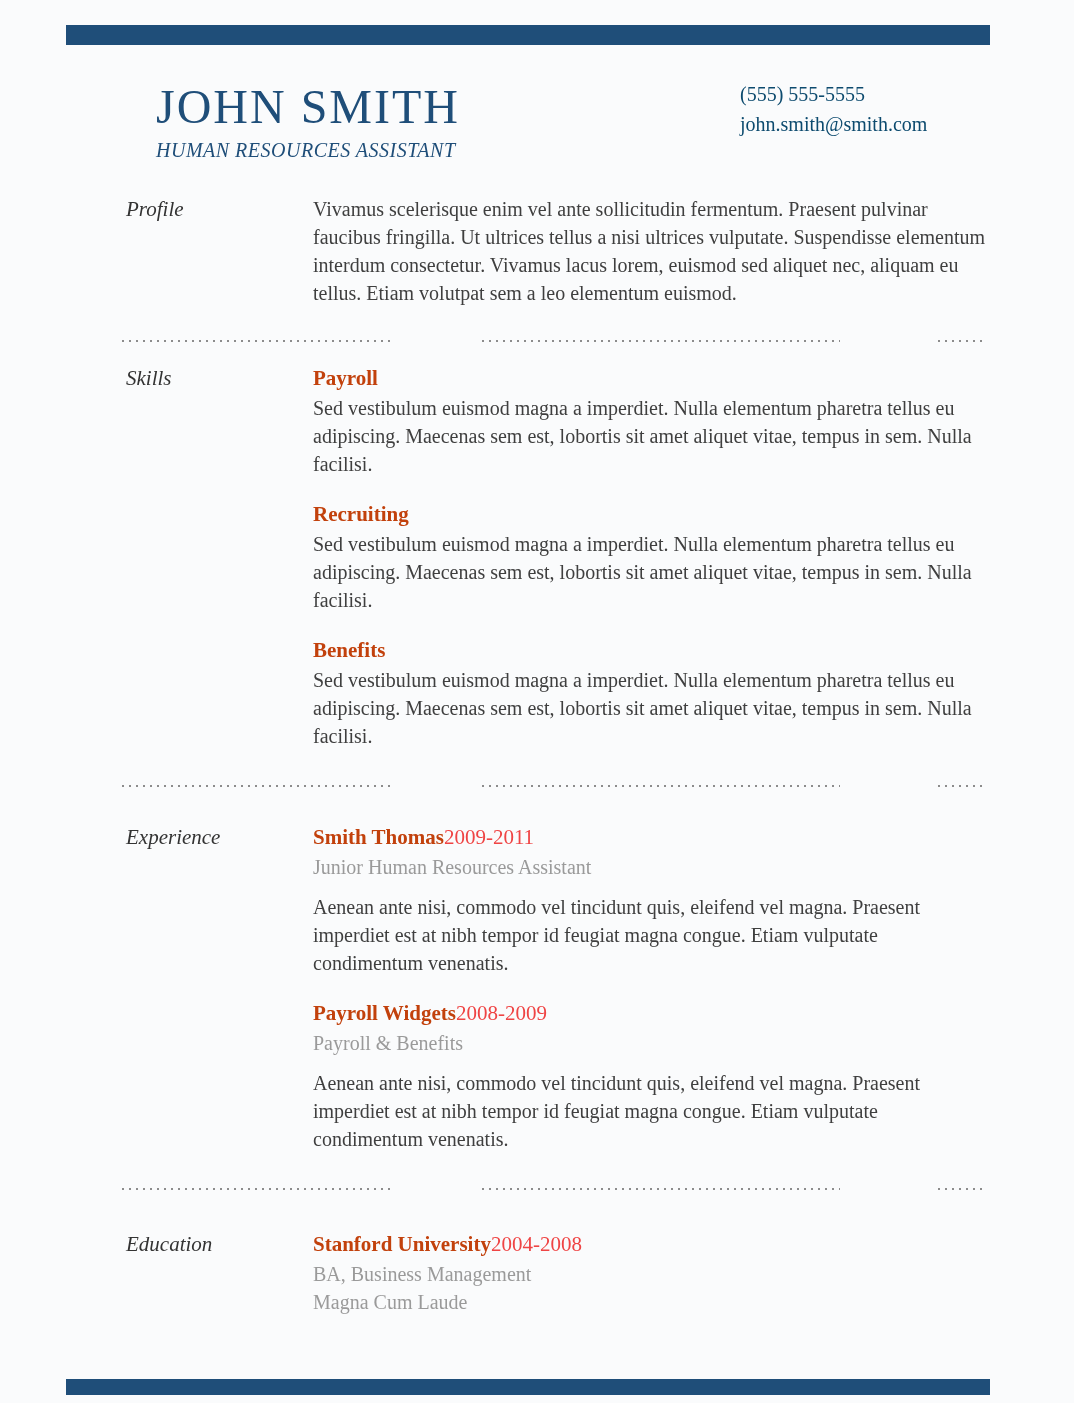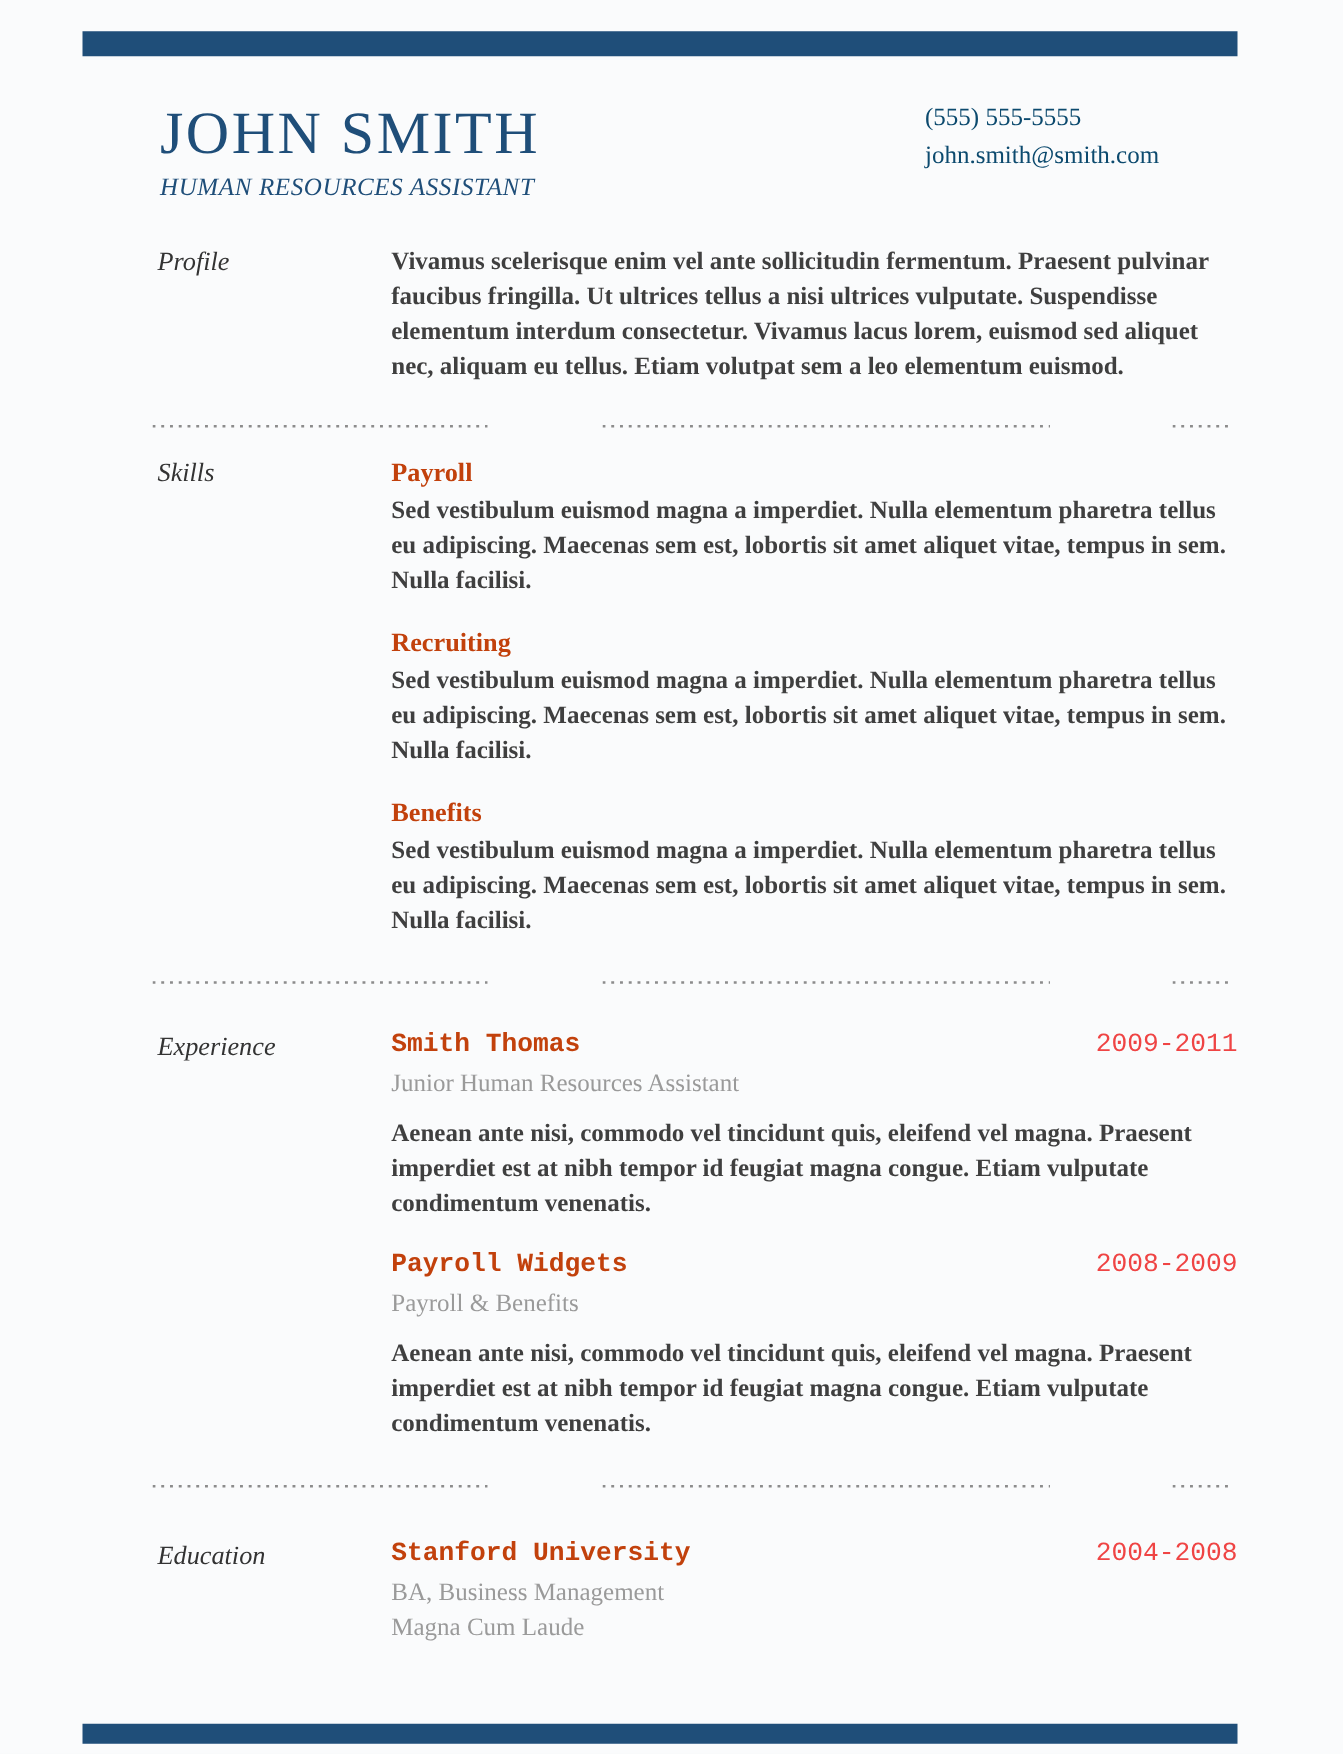--- a/index.html
+++ b/index.html
@@ -22,21 +22,21 @@
     background: #1f4e79;
   }
   .accent-bar.top { top: 25px; }
   .accent-bar.bottom { bottom: 8px; height: 16px; }
 
   .header {
     display: flex;
     margin: 79px 84px 0 128px;
     align-items: flex-start;
   }
-  .identity { flex: 1 1 auto; }
+  .identity { flex: 1 1 auto; margin-left: 28px; }
   .name {
     font-size: 48px;
     font-weight: 400;
     letter-spacing: 2px;
     color: #1f4e79;
     line-height: 56px;
   }
   .job-title {
     font-style: italic;
     font-size: 20px;
@@ -61,40 +61,37 @@
     font-style: italic;
     font-size: 21px;
     color: #333333;
     line-height: 28px;
     padding-right: 10px;
   }
   .body-text {
     font-size: 20px;
     line-height: 28px;
     color: #3f3f3f;
-    font-weight: bold;
   }
 
   .section.profile { margin-top: 30px; }
   .section.skills  { margin-top: 0; }
 
   .entry { margin-bottom: 22px; }
   .entry:last-child { margin-bottom: 0; }
   .entry-title {
     font-size: 21px;
     font-weight: 700;
     color: #c2410c;
     line-height: 28px;
     margin-bottom: 2px;
   }
   .entry-header {
     display: flex;
-    justify-content: space-between;
     align-items: baseline;
-    font-family: Liberation Mono, monospace;
   }
   .entry-dates {
     font-size: 21px;
     color: #ef4444;
     line-height: 28px;
     white-space: nowrap;
   }
   .entry-subtitle {
     font-size: 20px;
     color: #9a9a9a;

